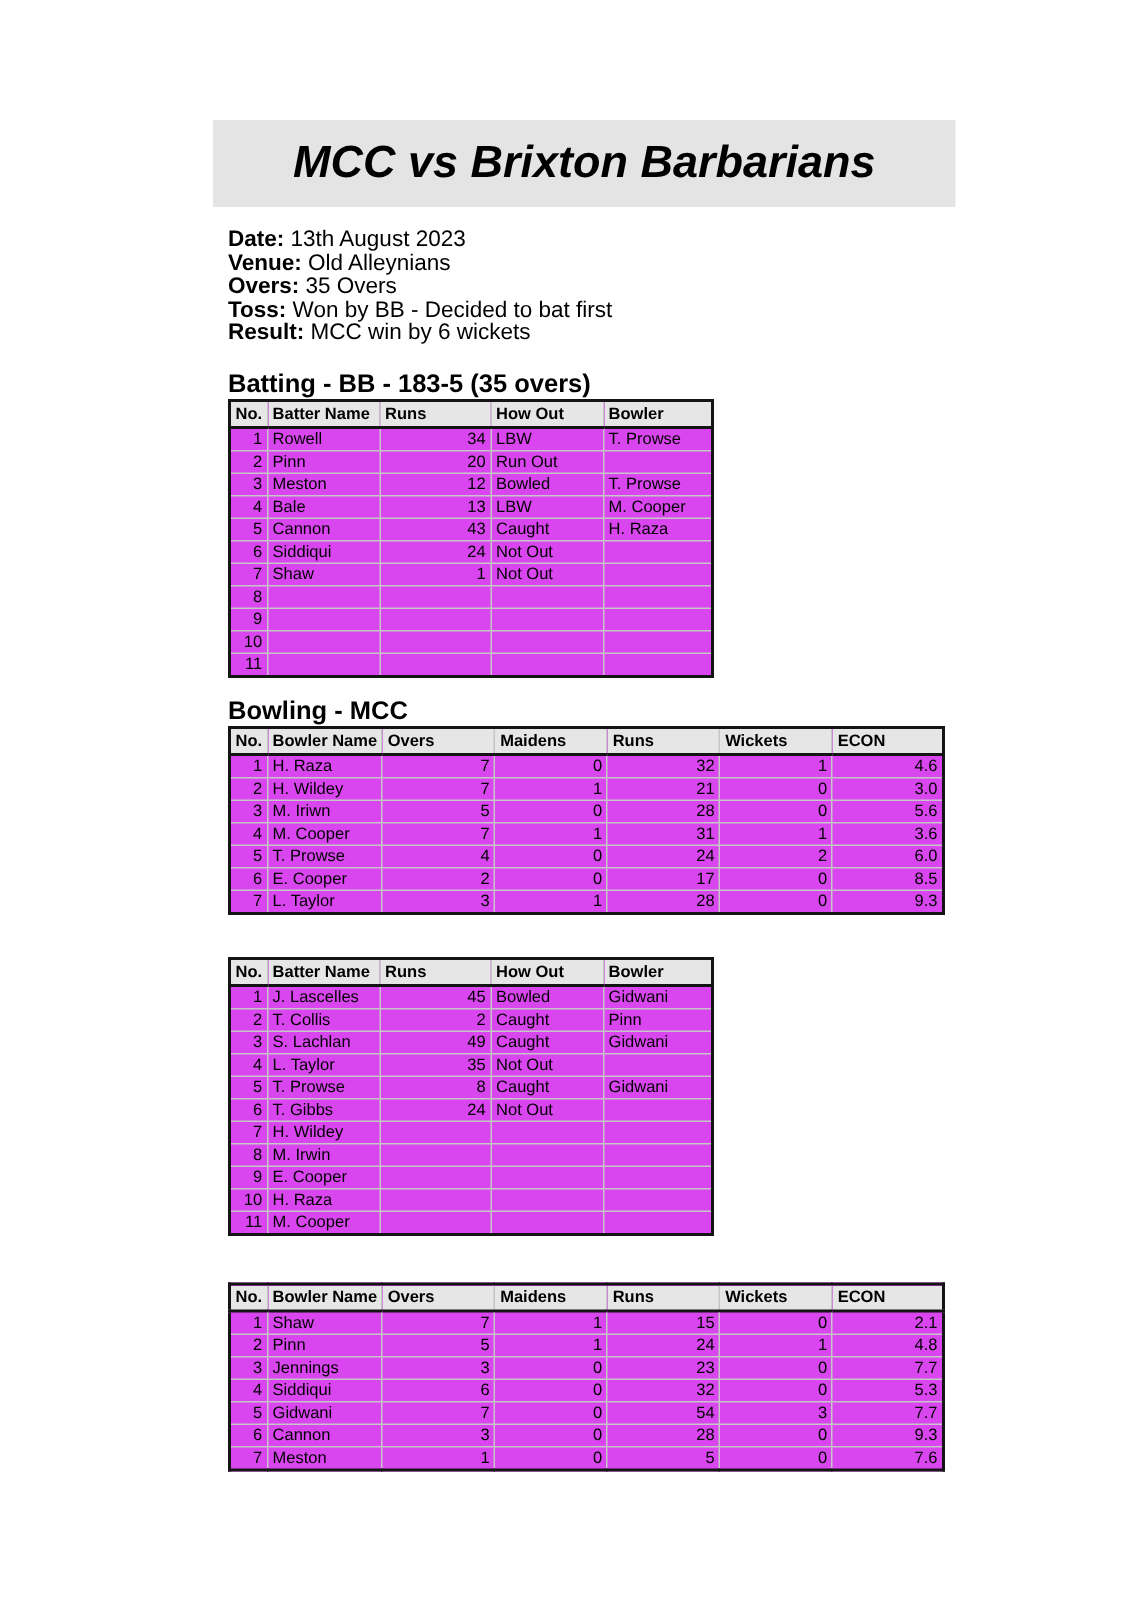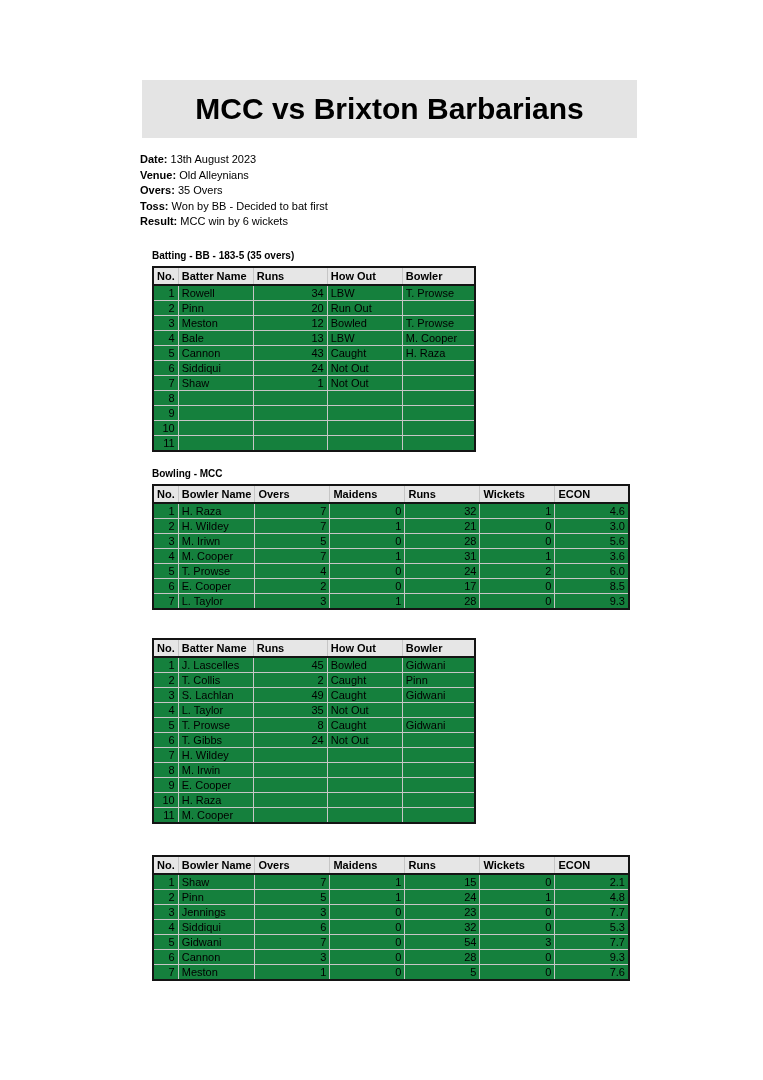--- a/index.html
+++ b/index.html
@@ -5,26 +5,26 @@
   html, body { margin:0; padding:0; }
   body {
     width:763px; height:1080px; background:#ffffff; position:relative;
     font-family:"Liberation Sans", sans-serif; color:#000;
     -webkit-font-smoothing:antialiased;
   }
   .banner {
     position:absolute; left:142px; top:80px; width:495px; height:58px;
     background:#e4e4e4; display:flex; align-items:center; justify-content:center;
   }
-  .banner h1 { margin:0; font-size:30px; font-weight:700; letter-spacing:0; }
-  .match-info { position:absolute; left:140px; top:152px; font-size:11px; line-height:15.6px; }
+  .banner h1 { margin:0; font-size:30px; font-weight:700; letter-spacing:0;font-style:italic; }
+  .match-info { position:absolute; left:152px; top:152px; font-size:15px; line-height:15.6px; }
   .match-info .lbl { font-weight:700; }
   .sec { position:absolute; left:152px; }
-  .sec-title { font-weight:700; font-size:10px; line-height:13px; margin:0 0 4px 0; }
-  table.score { border-collapse:collapse; border:2px solid #141414; table-layout:fixed; background:#15803d; }
+  .sec-title { font-weight:700; font-size:17px; line-height:13px; margin:0 0 4px 0; }
+  table.score { border-collapse:collapse; border:2px solid #141414; table-layout:fixed; background:#d946ef; }
   table.score th, table.score td {
     font-size:11px; line-height:11px; height:11px;
     padding:2px 3px 1px 3px; border:1px solid #c6c6c6;
     overflow:hidden; white-space:nowrap; text-align:left; vertical-align:middle;
   }
   table.score thead th {
     background:#e6e6e6; font-weight:700; border-bottom:2px solid #141414;
     padding:3px 3px 2px 3px;
   }
   table.score td.num { text-align:right; }

